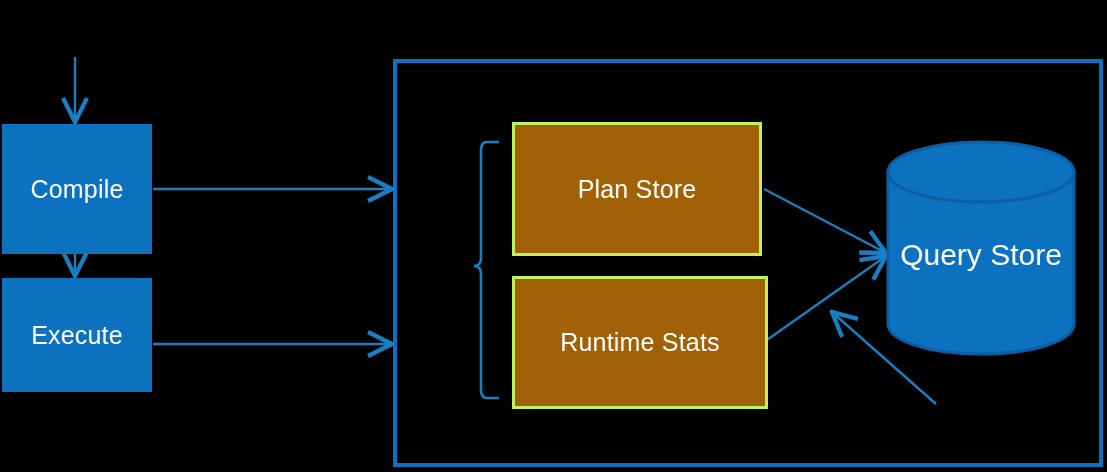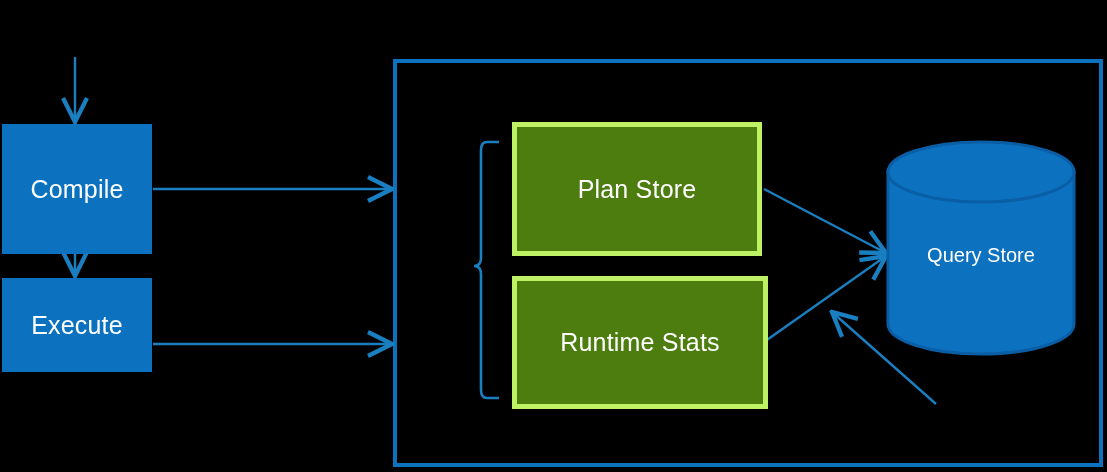--- a/index.html
+++ b/index.html
@@ -36,32 +36,32 @@
     line-height: 1.15;
     text-align: right;
     user-select: none;
   }
   .blue-box {
     background: #0c72c0;
     border: 2px solid #0c72c0;
     font-size: 25px;
   }
   .orange-box {
-    background: #4d7c0f;
-    border: 5px solid #bef264;
+    background: #a16207;
+    border: 3px solid #bef264;
     font-size: 25px;
   }
   .cylinder-label {
     position: absolute;
     display: flex;
     align-items: center;
     justify-content: center;
     text-align: center;
     color: #ffffff;
-    font-size: 20px;
+    font-size: 30px;
     line-height: 1.22;
     user-select: none;
     pointer-events: none;
   }
 </style>
 </head>
 <body>
 
 <div id="canvas">
 
@@ -93,21 +93,21 @@
     <g>
       <path d="M888,172 L888,324 A93,30 0 0 0 1074,324 L1074,172 Z" fill="#0c72c0" stroke="#0a5ea6" stroke-width="3"></path>
       <ellipse cx="981" cy="172" rx="93" ry="30" fill="#0c72c0" stroke="#0a5ea6" stroke-width="3"></ellipse>
     </g>
   </svg>
 
   <div class="node-box blue-box" style="left:2px; top:124px; width:150px; height:130px;">
     <span>Compile</span>
   </div>
 
-  <div class="node-box blue-box" style="left:2px; top:278px; width:150px; height:94px;">
+  <div class="node-box blue-box" style="left:2px; top:278px; width:150px; height:114px;">
     <span>Execute</span>
   </div>
 
   <div class="node-box orange-box" style="left:512px; top:122px; width:250px; height:134px;">
     <span>Plan Store</span>
   </div>
 
   <div class="node-box orange-box" style="left:512px; top:276px; width:256px; height:133px;">
     <span>Runtime Stats</span>
   </div>

